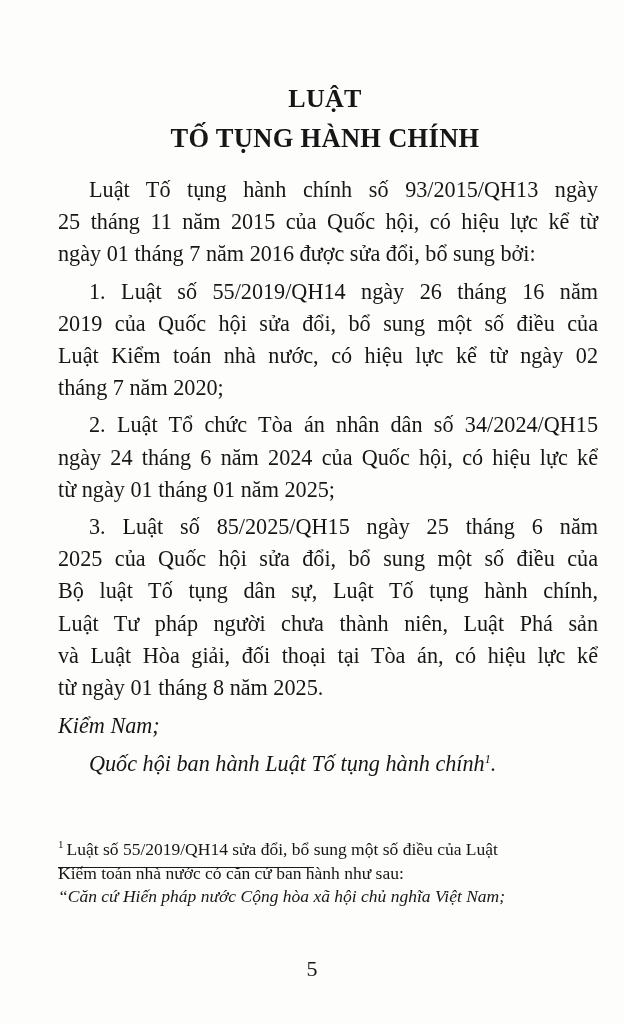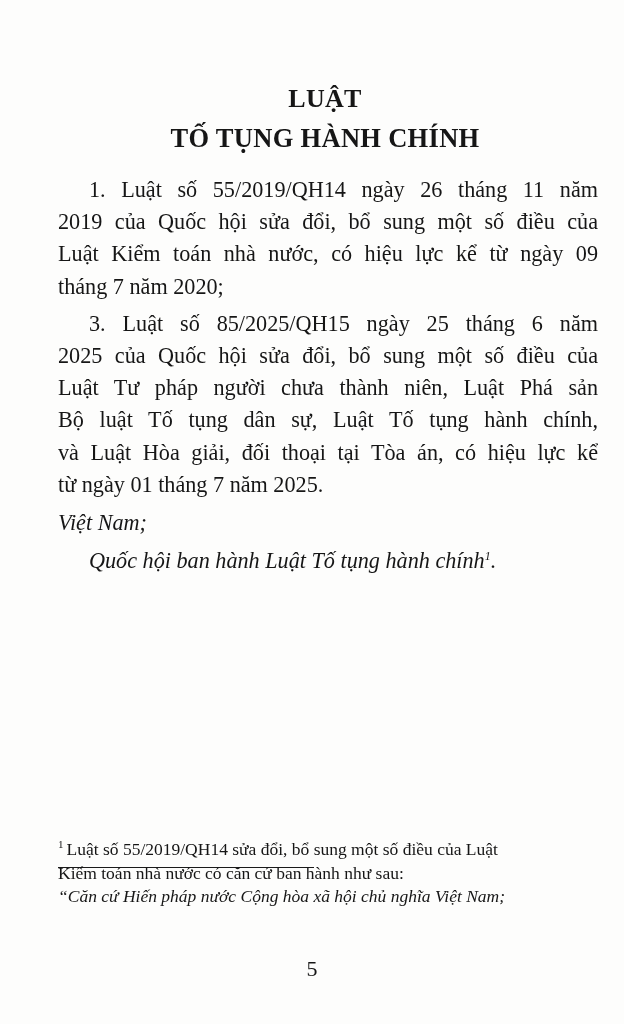--- a/index.html
+++ b/index.html
@@ -103,40 +103,50 @@
 </head>
 <body>
 
 <div class="page">
 
   <h1 class="title line1">LUẬT</h1>
   <h2 class="title line2">TỐ TỤNG HÀNH CHÍNH</h2>
 
   <div class="body">
 
+    <p class="para" style="text-indent:0">
+      <span class="line first">Luật Tố tụng hành chính số 93/2015/QH13 ngày</span>
+      <span class="line">25 tháng 11 năm 2015 của Quốc hội, có hiệu lực kể từ</span>
+      <span class="line last">ngày 01 tháng 7 năm 2016 được sửa đổi, bổ sung bởi:</span>
+    </p>
 
     <p class="para" style="text-indent:0">
-      <span class="line first">1. Luật số 55/2019/QH14 ngày 26 tháng 11 năm</span>
+      <span class="line first">1. Luật số 55/2019/QH14 ngày 26 tháng 16 năm</span>
       <span class="line">2019 của Quốc hội sửa đổi, bổ sung một số điều của</span>
-      <span class="line">Luật Kiểm toán nhà nước, có hiệu lực kể từ ngày 09</span>
+      <span class="line">Luật Kiểm toán nhà nước, có hiệu lực kể từ ngày 02</span>
       <span class="line last">tháng 7 năm 2020;</span>
     </p>
 
+    <p class="para" style="text-indent:0">
+      <span class="line first">2. Luật Tổ chức Tòa án nhân dân số 34/2024/QH15</span>
+      <span class="line">ngày 24 tháng 6 năm 2024 của Quốc hội, có hiệu lực kể</span>
+      <span class="line last">từ ngày 01 tháng 01 năm 2025;</span>
+    </p>
 
     <p class="para" style="text-indent:0">
       <span class="line first">3. Luật số 85/2025/QH15 ngày 25 tháng 6 năm</span>
       <span class="line">2025 của Quốc hội sửa đổi, bổ sung một số điều của</span>
+      <span class="line">Bộ luật Tố tụng dân sự, Luật Tố tụng hành chính,</span>
       <span class="line">Luật Tư pháp người chưa thành niên, Luật Phá sản</span>
-      <span class="line">Bộ luật Tố tụng dân sự, Luật Tố tụng hành chính,</span>
       <span class="line">và Luật Hòa giải, đối thoại tại Tòa án, có hiệu lực kể</span>
-      <span class="line last">từ ngày 01 tháng 7 năm 2025.</span>
+      <span class="line last">từ ngày 01 tháng 8 năm 2025.</span>
     </p>
 
     <p class="para italic" style="text-indent:0; margin-top:6px">
-      <span class="line last">Việt Nam;</span>
+      <span class="line last">Kiểm Nam;</span>
     </p>
 
     <p class="para italic" style="text-indent:0; margin-top:6px">
       <span class="line first last"><span>Quốc hội ban hành Luật Tố tụng hành chính</span><span class="sup">1</span><span>.</span></span>
     </p>
   </div>
 
   <div class="fn-rule"></div>
 
   <div class="footnote">

